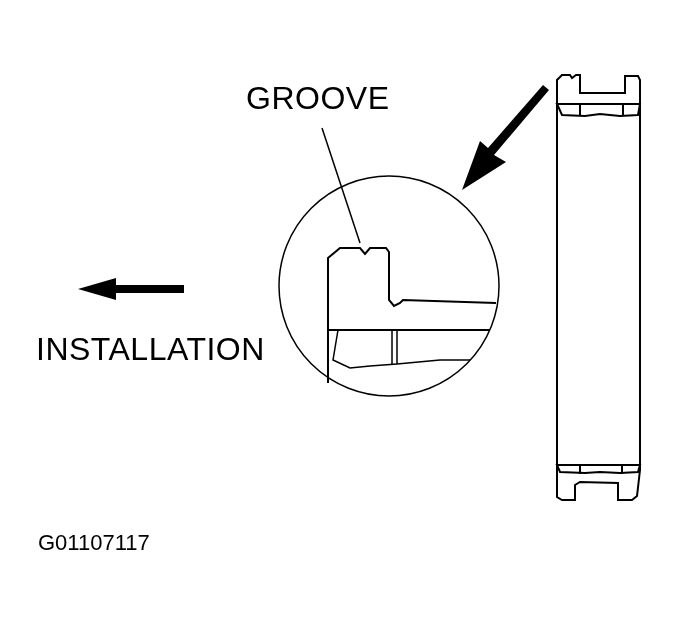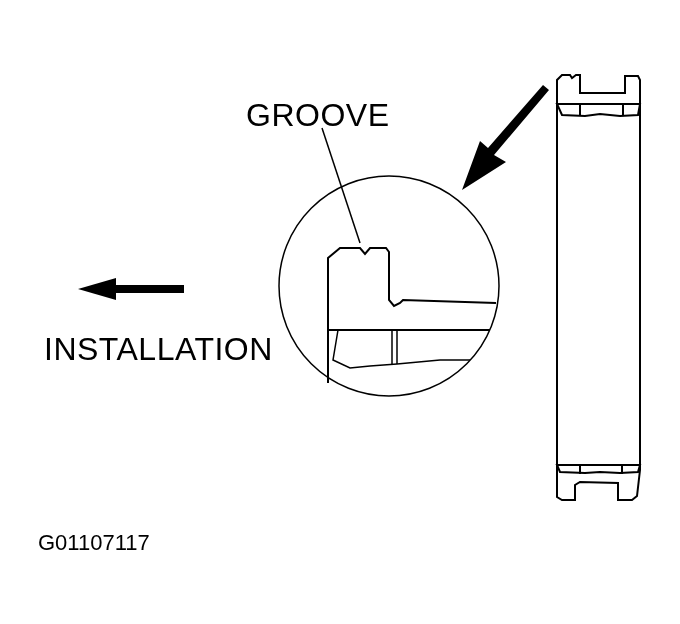--- a/index.html
+++ b/index.html
@@ -1,19 +1,19 @@
 <!DOCTYPE html>
 <html><head>
 <meta charset="utf-8">
 <style>
   html, body { margin:0; padding:0; background:#ffffff; }
   body { width:680px; height:624px; position:relative; overflow:hidden; font-family:"Liberation Sans", sans-serif; }
   .label { position:absolute; color:#000; font-family:"Liberation Sans", sans-serif; }
-  .groove-label { left:246px; top:97px; font-size:32px; letter-spacing:0.5px; }
-  .install-label { left:36px; top:332px; font-size:32px; line-height:34px; letter-spacing:0.5px;margin-left:8px; }
+  .groove-label { left:246px; top:80px; font-size:32px; letter-spacing:0.5px; }
+  .install-label { left:36px; top:332px; font-size:32px; line-height:34px; letter-spacing:0.5px; }
   .fig-id { left:38px; top:530px; font-size:22px; }
   svg.diagram { position:absolute; left:0; top:0; }
 </style>
 </head>
 <body>
 
 <svg class="diagram" width="680" height="624" viewBox="0 0 680 624">
 
   <g>
     <rect x="110" y="285" width="74" height="8" fill="#000"></rect>

